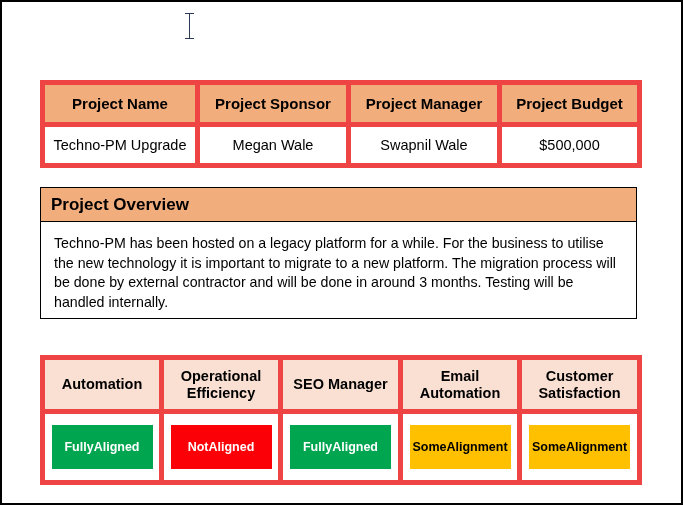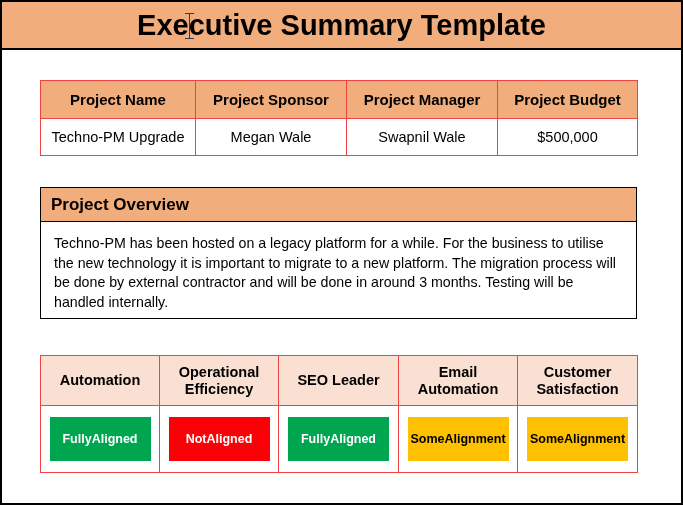--- a/index.html
+++ b/index.html
@@ -71,21 +71,21 @@
   }
   .caret .bar-t { top: 0; }
   .caret .bar-b { top: 25px; }
 
   
   table {
     border-collapse: collapse;
     table-layout: fixed;
   }
   td, th {
-    border: 1px solid #ef4444;
+    border: 5px solid #ef4444;
     padding: 0;
     margin: 0;
   }
 
   
   .info-table {
     position: absolute;
     left: 38px;
     top: 78px;
     width: 597px;
@@ -184,23 +184,20 @@
     font-weight: bold;
     line-height: 15px;
     text-align: center;
   }
 </style>
 </head>
 <body>
 
 <div class="page">
 
-  <div class="title-band">
-    <div class="title-text">Executive Summary Template</div>
-  </div>
   <div class="caret">
     <div class="bar-t"></div>
     <div class="stem"></div>
     <div class="bar-b"></div>
   </div>
 
   <table class="info-table">
     <colgroup>
       <col style="width:155px">
       <col style="width:151px">
@@ -240,21 +237,21 @@
         <col style="width:119px">
         <col style="width:119px">
         <col style="width:120px">
         <col style="width:119px">
         <col style="width:120px">
       </colgroup>
       <thead>
         <tr>
           <th>Automation</th>
           <th>Operational Efficiency</th>
-          <th>SEO Leader</th>
+          <th>SEO Manager</th>
           <th>Email Automation</th>
           <th>Customer Satisfaction</th>
         </tr>
       </thead>
       <tbody>
         <tr>
           <td>
             <span class="badge" style="background: rgb(0, 165, 80); color: rgb(255, 255, 255);">
               <span>Fully</span>
                 <br>

